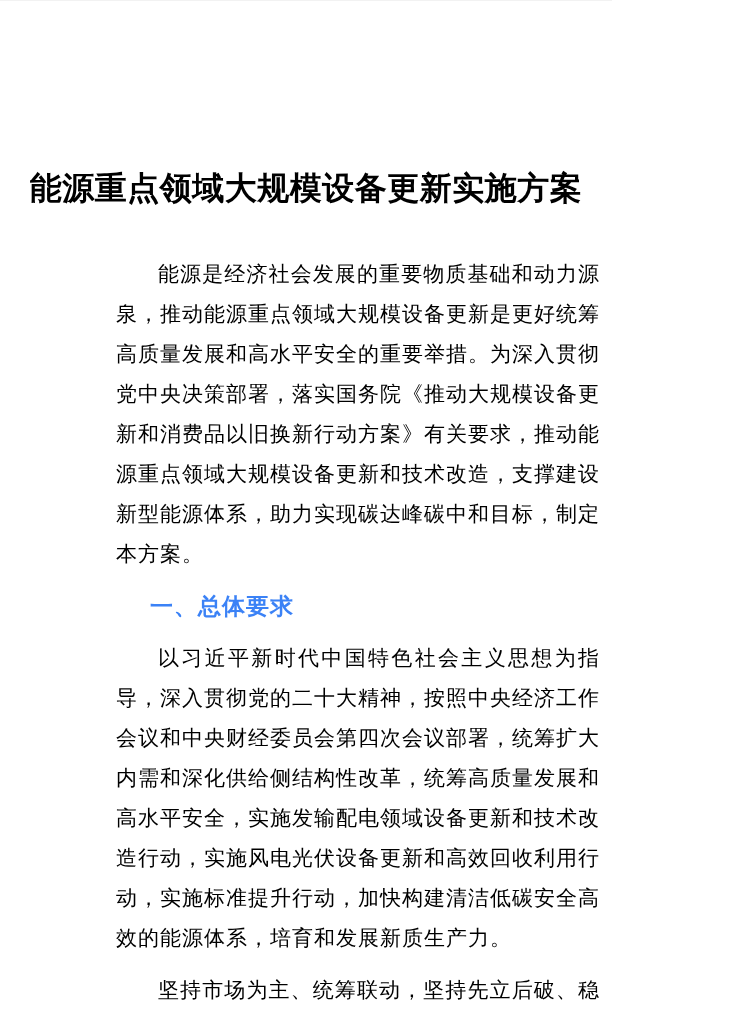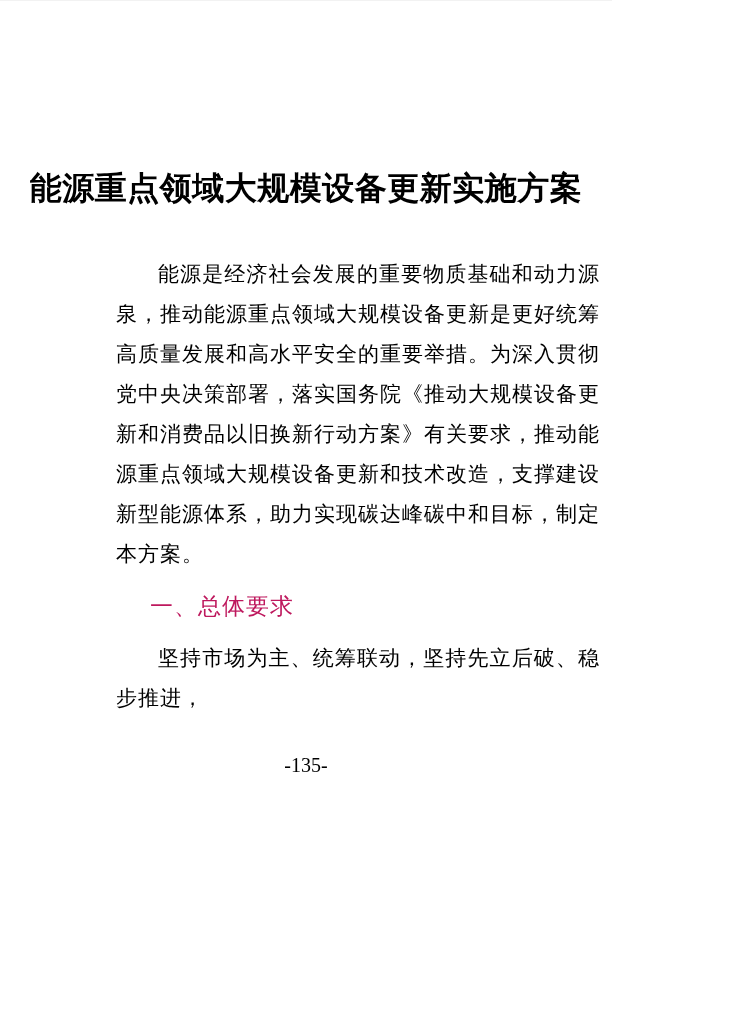--- a/index.html
+++ b/index.html
@@ -41,25 +41,25 @@
     margin: 12px;
     text-indent: 2em;
     text-align: justify;
     text-justify: inter-character;
     letter-spacing: 1px;
   }
   .section-heading {
     margin: 0;
     text-indent: 2em;
     font-family: "Liberation Sans", "DejaVu Sans", sans-serif;
-    font-weight: 400;
+    font-weight: 700;
     font-size: 23px;
     line-height: 40px;
     letter-spacing: 1px;
-    color: #be185d;
+    color: #3b82f6;
   }
   .page-footer {
     margin-top: 34px;
     text-align: center;
     font-family: "Liberation Serif", "DejaVu Serif", serif;
     font-size: 20px;
     line-height: 26px;
     color: #000000;
   }
 </style>
@@ -69,20 +69,21 @@
 <div class="page">
 
   <h1 class="doc-title">能源重点领域大规模设备更新实施方案</h1>
 
   <div class="doc-body">
 
     <p>能源是经济社会发展的重要物质基础和动力源泉，推动能源重点领域大规模设备更新是更好统筹高质量发展和高水平安全的重要举措。为深入贯彻党中央决策部署，落实国务院《推动大规模设备更新和消费品以旧换新行动方案》有关要求，推动能源重点领域大规模设备更新和技术改造，支撑建设新型能源体系，助力实现碳达峰碳中和目标，制定本方案。</p>
 
     <h2 class="section-heading">一、总体要求</h2>
 
+    <p>以习近平新时代中国特色社会主义思想为指导，深入贯彻党的二十大精神，按照中央经济工作会议和中央财经委员会第四次会议部署，统筹扩大内需和深化供给侧结构性改革，统筹高质量发展和高水平安全，实施发输配电领域设备更新和技术改造行动，实施风电光伏设备更新和高效回收利用行动，实施标准提升行动，加快构建清洁低碳安全高效的能源体系，培育和发展新质生产力。</p>
 
     <p>坚持市场为主、统筹联动，坚持先立后破、稳步推进，</p>
 
   </div>
 
   <div class="page-footer">-135-</div>
 
 </div>
 
 </body></html>

